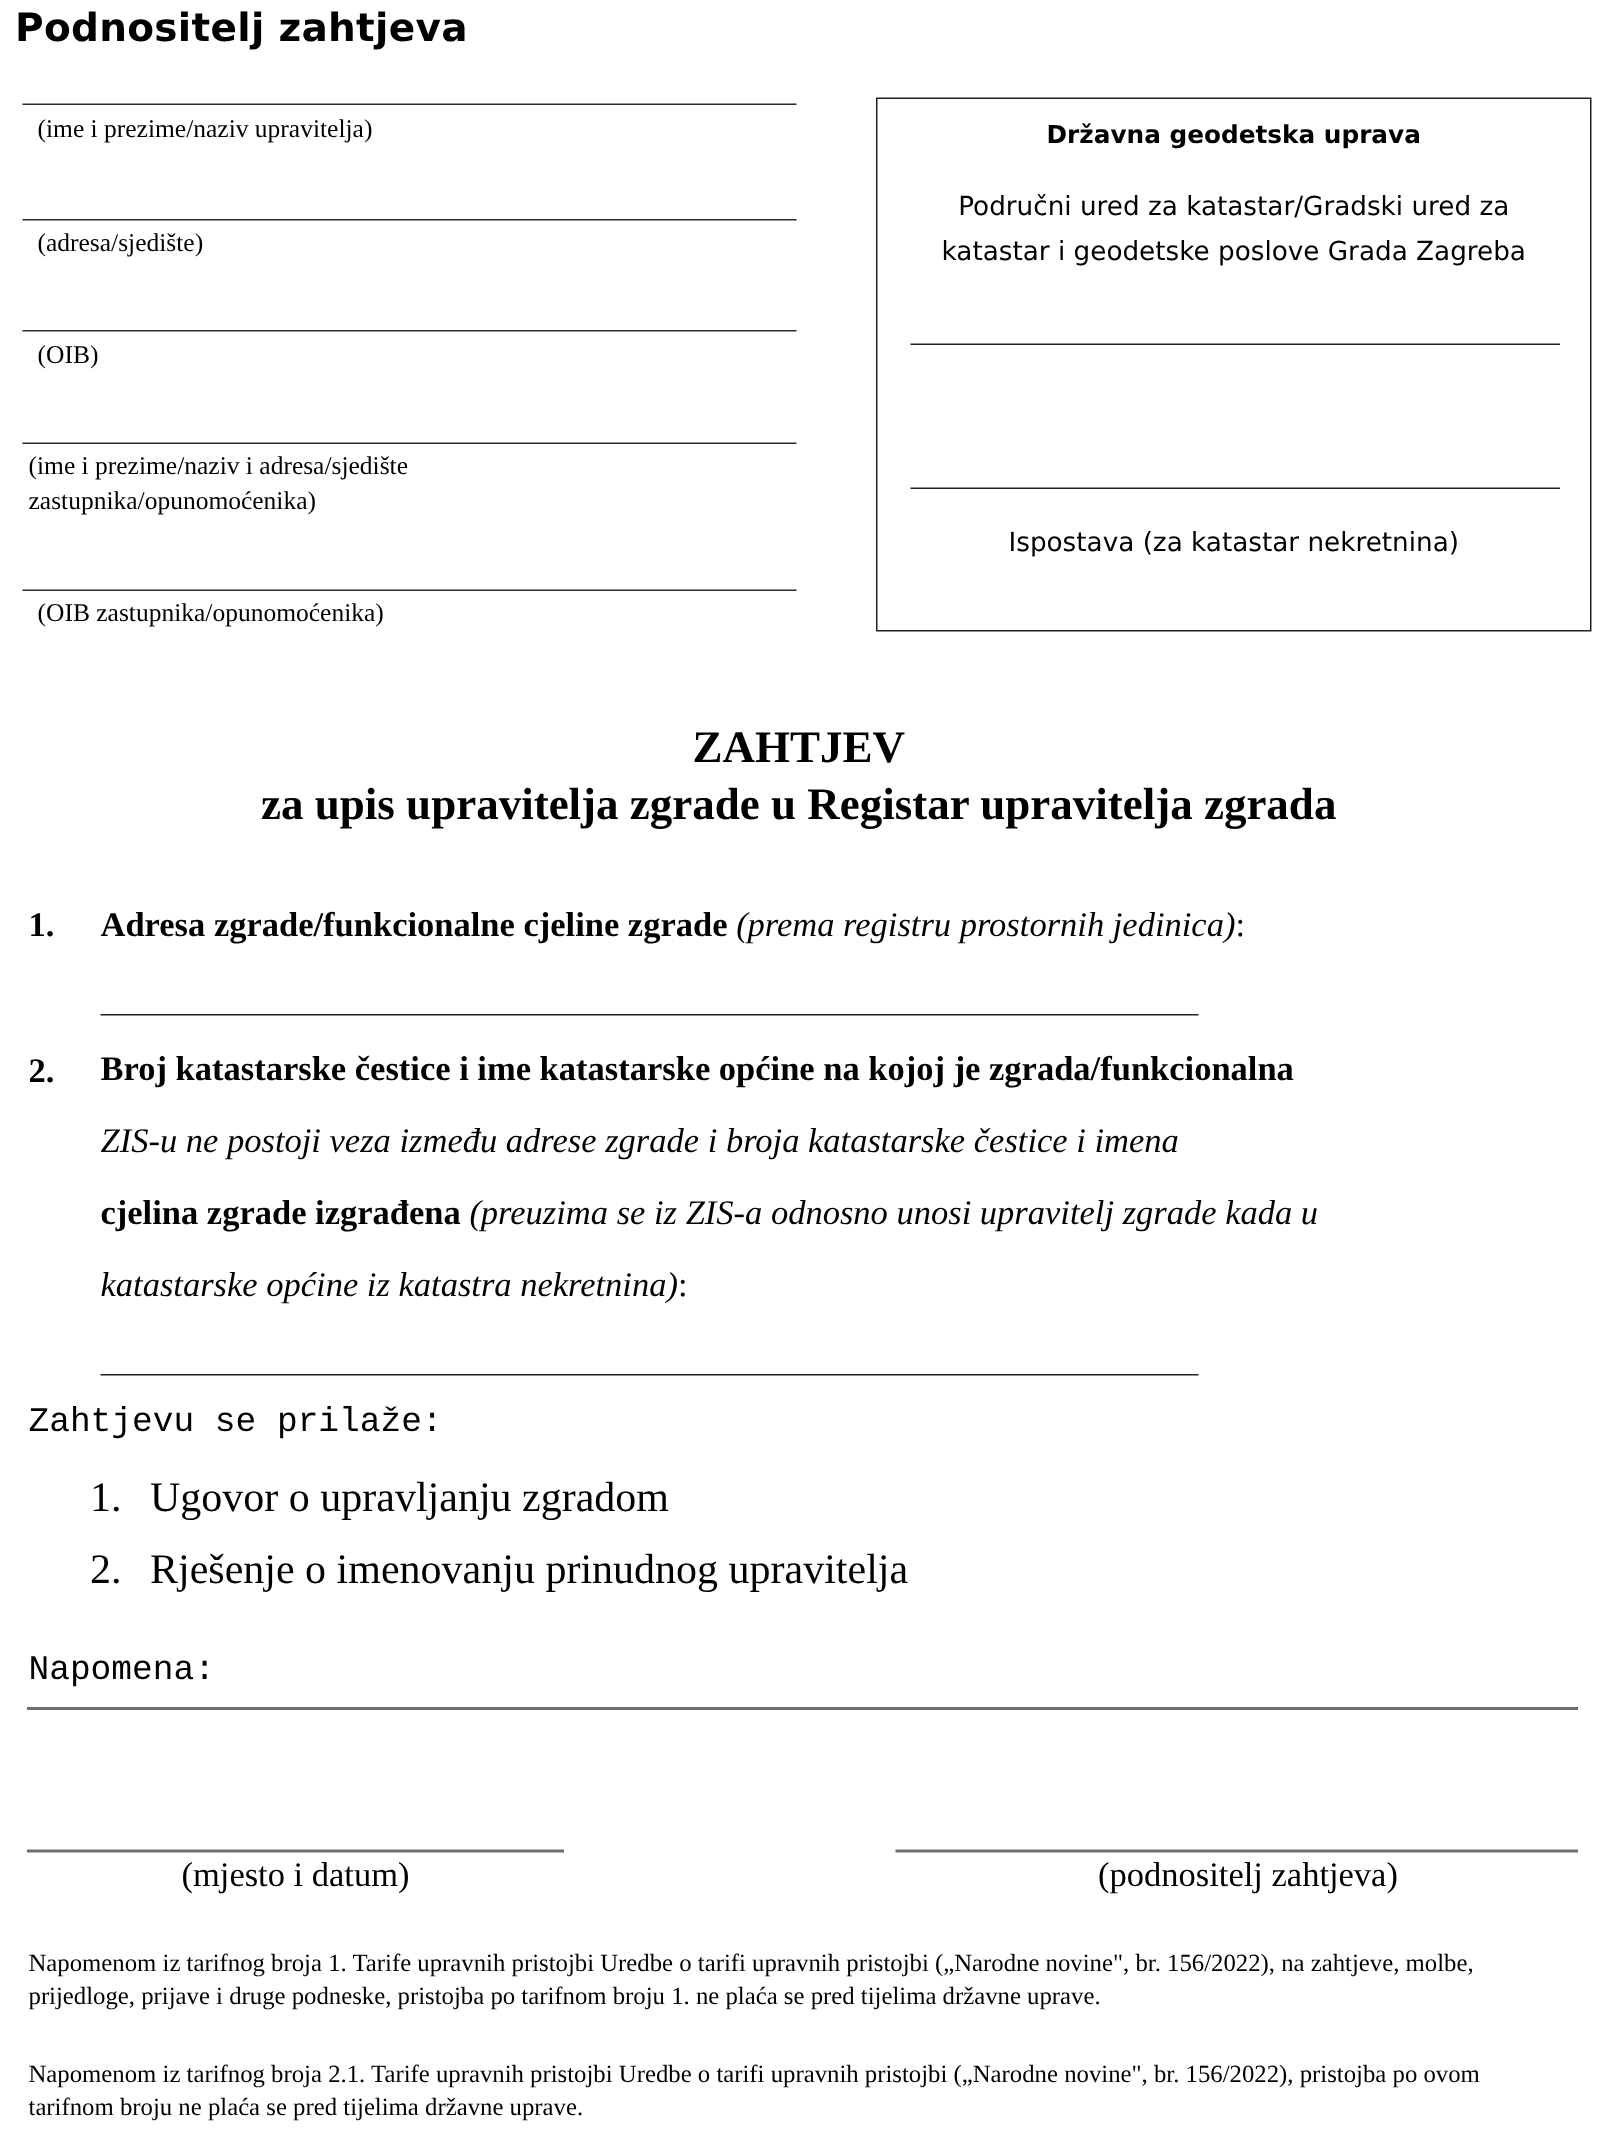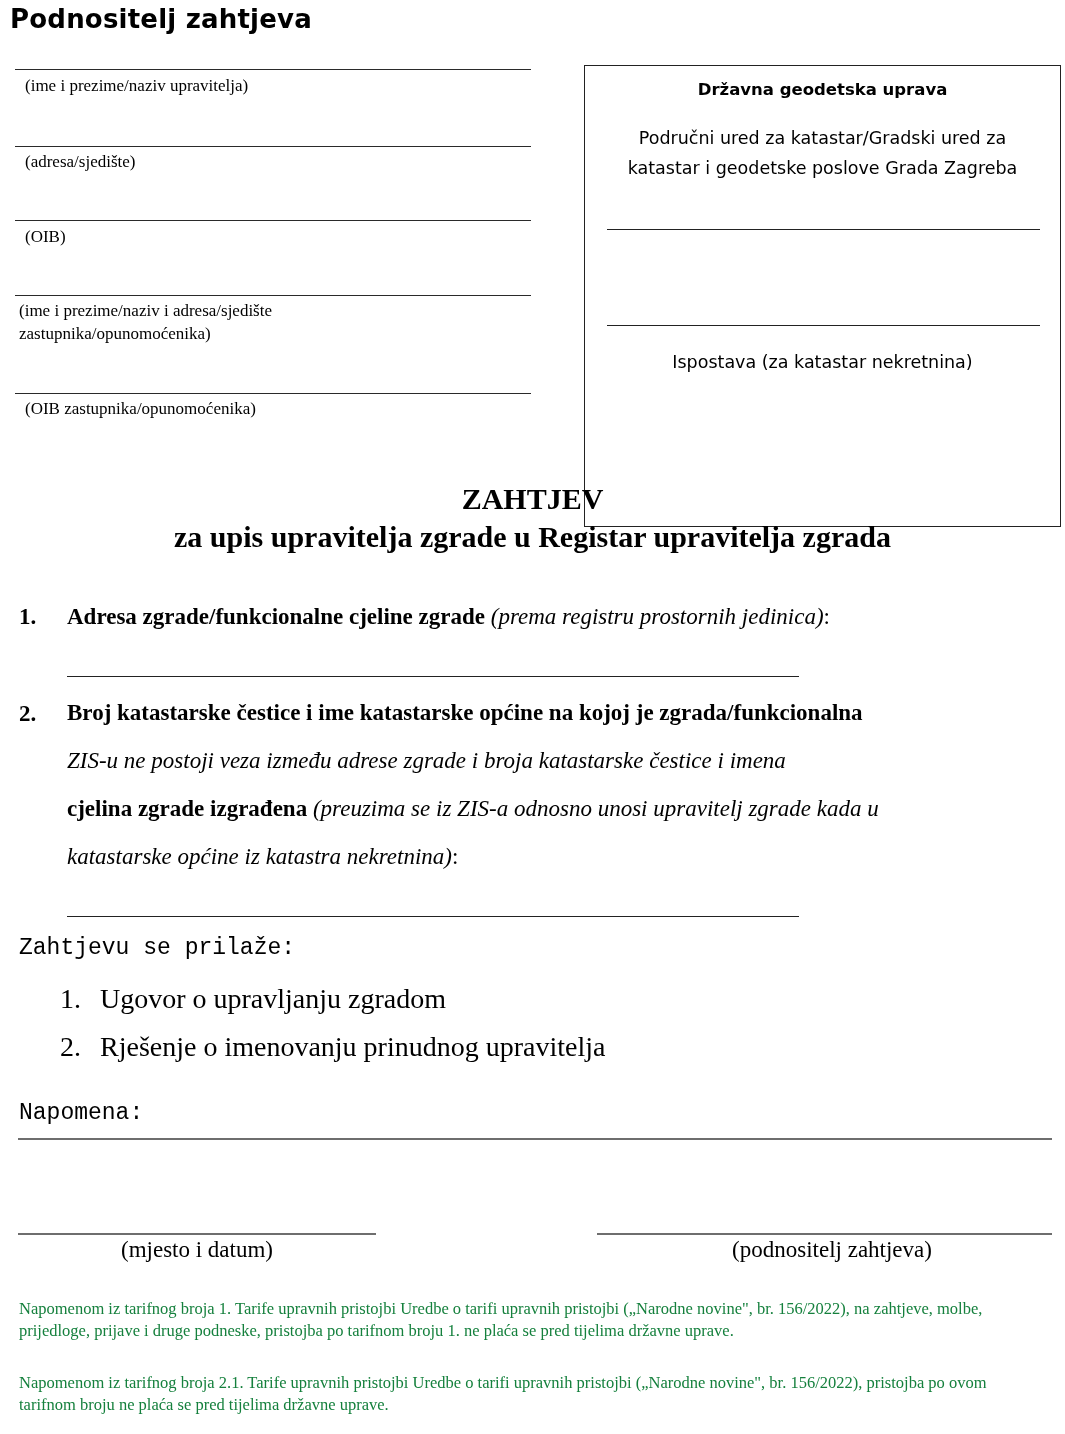--- a/index.html
+++ b/index.html
@@ -6,21 +6,21 @@
   body { width: 1065px; height: 1434px; position: relative; overflow: hidden; color: #000; }
   .serif { font-family: "Liberation Serif", "DejaVu Serif", serif; }
   .sans { font-family: "DejaVu Sans", "Liberation Sans", sans-serif; }
   .abs { position: absolute; }
 
   #applicant-heading { left: 10px; top: 4px; font-size: 26px; font-weight: bold; letter-spacing: 0.2px; }
 
   .field-line { position: absolute; left: 15px; width: 516px; height: 0; border-top: 1.5px solid #2a2a2a; }
   .field-caption { position: absolute; font-size: 17px; line-height: 23px; }
 
-  #office-box { left: 584px; top: 65px; width: 477px; height: 462px; border: 1.5px solid #222; box-sizing: border-box; }
+  #office-box { left: 584px; top: 65px; width: 477px; height: 356px; border: 1.5px solid #222; box-sizing: border-box; }
   #office-box .t { position: absolute; left: 0; width: 100%; text-align: center; font-family: "DejaVu Sans", "Liberation Sans", sans-serif; font-size: 17.5px; line-height: 30px; }
   #office-box .bold { font-weight: bold; font-size: 16.5px; }
   #office-box .uline { position: absolute; left: 22px; width: 433px; border-top: 1.5px solid #222; height: 0; }
 
   #doc-title { left: 0; width: 1065px; top: 480px; text-align: center; font-weight: bold; font-size: 30px; line-height: 38px; }
 
   .qnum { position: absolute; left: 19px; font-weight: bold; font-size: 23px; }
   .qtext { position: absolute; left: 67px; font-size: 23px; line-height: 48px; width: 985px; }
   .qtext b { font-weight: bold; }
   .qtext i { font-style: italic; }
@@ -28,21 +28,21 @@
   .answer-line { position: absolute; left: 67px; width: 732px; height: 0; border-top: 1.5px solid #222; }
 
   .plain { position: absolute; font-size: 23px; font-family: Liberation Mono, monospace; }
   .att-item { position: absolute; font-size: 28px; left: 60px; }
   .att-item .num { display: inline-block; width: 40px; }
 
   .gray-line { position: absolute; height: 0; border-top: 2px solid #6e6e6e; }
 
   .sig-caption { position: absolute; font-size: 23px; text-align: center; }
 
-  .footnote { position: absolute; left: 19px; width: 1000px; font-size: 16.5px; line-height: 22px; color: #15803d; }
+  .footnote { position: absolute; left: 19px; width: 1000px; font-size: 16.5px; line-height: 22px; color: #000000; }
 </style>
 </head>
 <body>
 
 <div id="applicant-heading" class="abs sans">Podnositelj zahtjeva</div>
 
 <div class="field-line" style="top:69px;"></div>
 <div class="field-caption serif" style="left:25px; top:74px;">(ime i prezime/naziv upravitelja)</div>
 
 <div class="field-line" style="top:146px;"></div>

